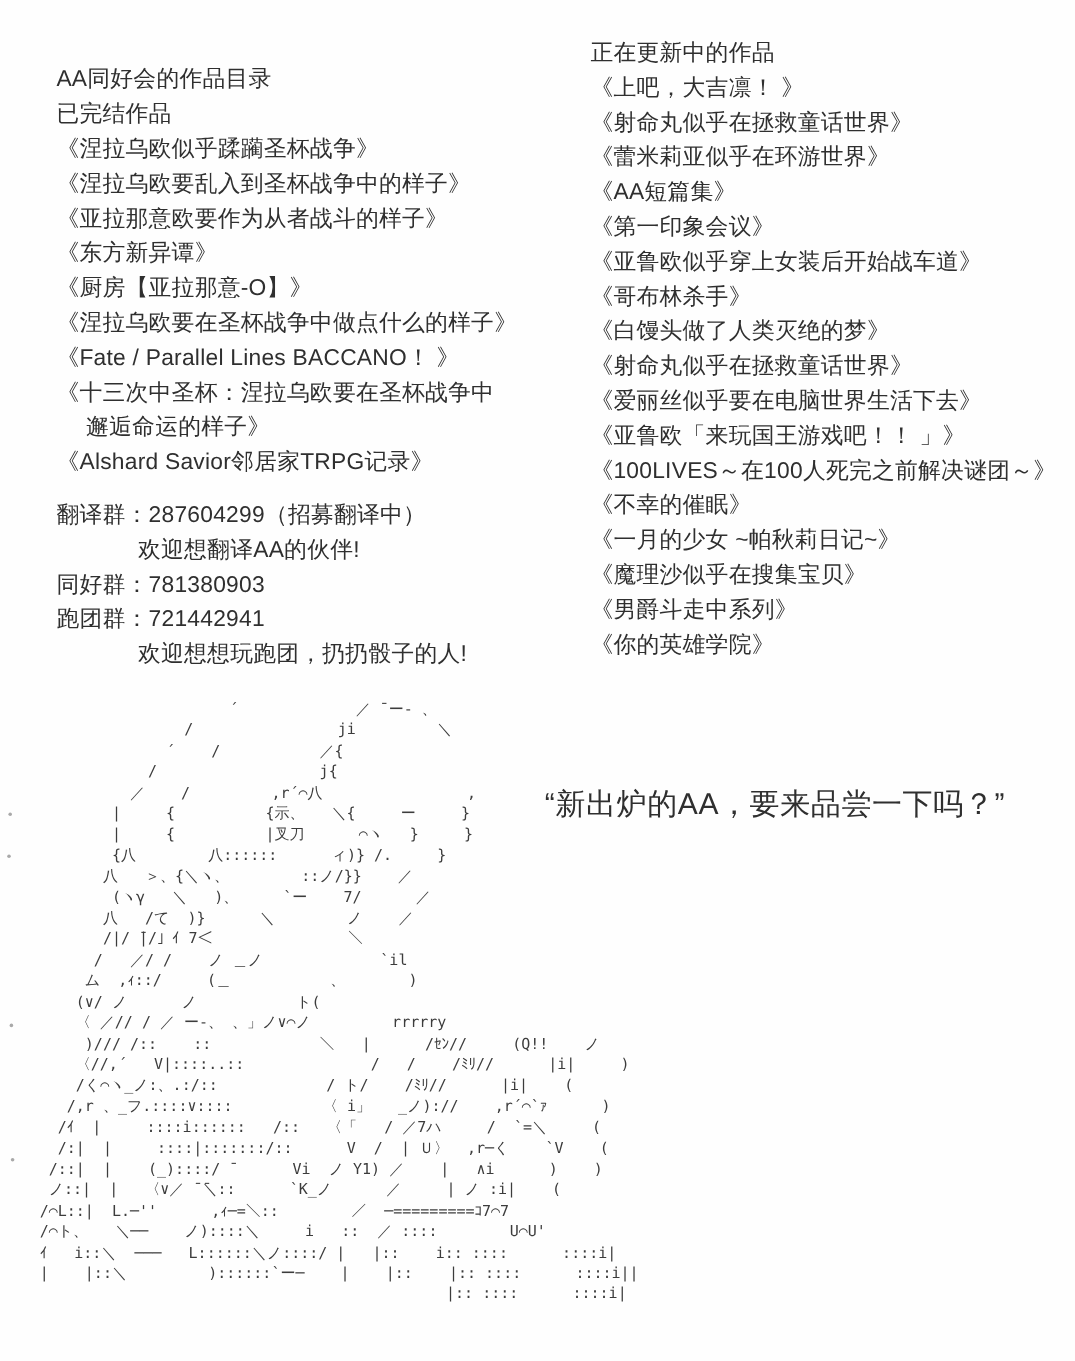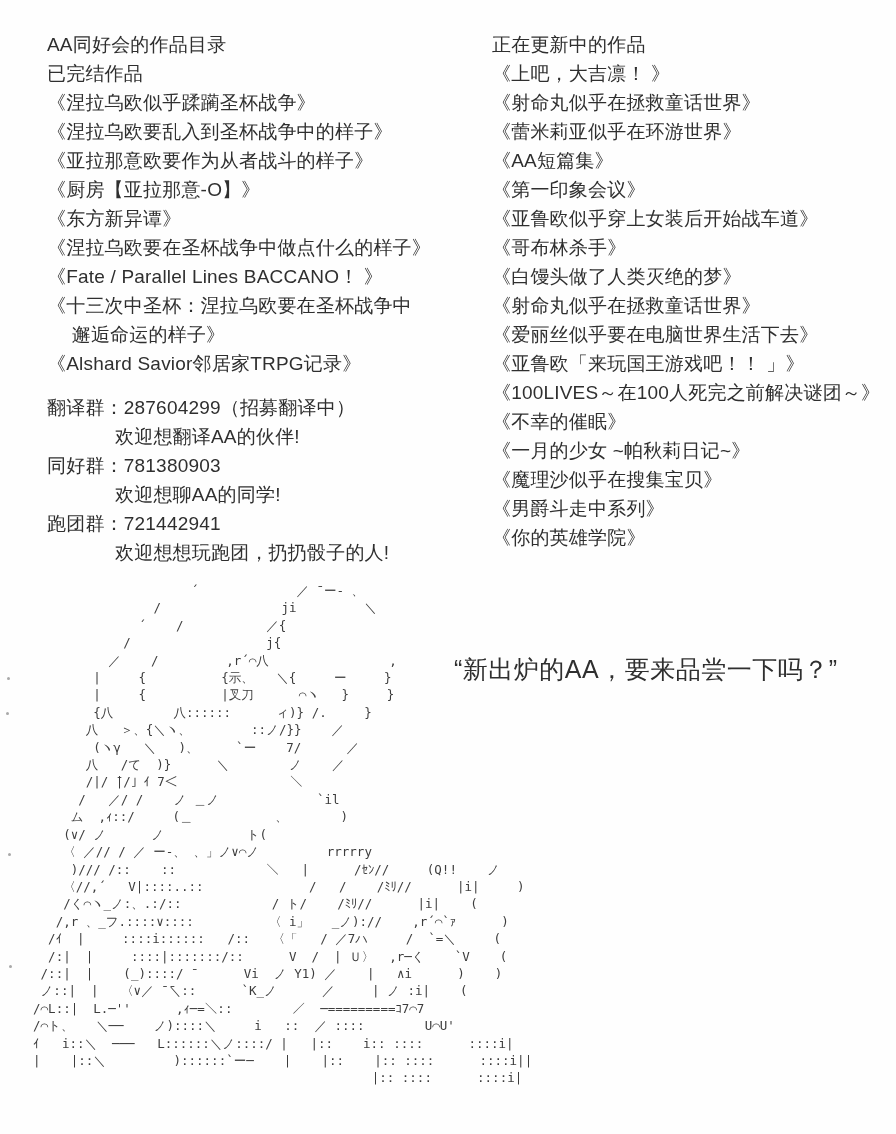--- a/index.html
+++ b/index.html
@@ -2,21 +2,21 @@
 <html><head>
 <meta charset="utf-8">
 <style>
   html,body{margin:0;padding:0;}
   body{
     width:896px;height:1134px;position:relative;overflow:hidden;
     background:#fefefe;color:#2f2f2f;
     font-family:"Liberation Sans",sans-serif;
   }
   .col{position:absolute;top:30px;}
-  .col-left{left:47px;}
+  .col-left{left:47px;margin-top:22px;}
   .col-right{left:492px;}
   .line{
     font-size:19px;line-height:29px;white-space:pre;
     letter-spacing:0.2px;
   }
   .groups{margin-top:15px;}
   .group-line{display:flex;align-items:flex-end;}
   .group-label{display:inline-block;min-width:68px;}
   .group-desc{padding-left:68px;}
   .quote{
@@ -37,40 +37,39 @@
 </style>
 </head>
 <body>
 
 <div class="col col-left">
   <div class="line">AA同好会的作品目录</div>
   <div class="line">已完结作品</div>
   <div class="line">《涅拉乌欧似乎蹂躏圣杯战争》</div>
     <div class="line">《涅拉乌欧要乱入到圣杯战争中的样子》</div>
     <div class="line">《亚拉那意欧要作为从者战斗的样子》</div>
+    <div class="line">《东方新异谭》</div>
     <div class="line">《厨房【亚拉那意-O】》</div>
-    <div class="line">《东方新异谭》</div>
     <div class="line">《涅拉乌欧要在圣杯战争中做点什么的样子》</div>
     <div class="line">《Fate / Parallel Lines BACCANO！ 》</div>
     <div class="line">《十三次中圣杯：涅拉乌欧要在圣杯战争中</div>
     <div class="line">　 邂逅命运的样子》</div>
     <div class="line">《Alshard Savior邻居家TRPG记录》</div>
 
   <div class="groups">
     <div class="group-line line">
       <span class="group-label">翻译群：</span>
       <span>287604299（招募翻译中）</span>
     </div>
     <div class="line group-desc">欢迎想翻译AA的伙伴!</div>
 
     <div class="group-line line">
       <span class="group-label">同好群：</span>
       <span>781380903</span>
     </div>
-    <div class="line group-desc">欢迎想聊AA的同学!</div>
 
     <div class="group-line line">
       <span class="group-label">跑团群：</span>
       <span>721442941</span>
     </div>
     <div class="line group-desc">欢迎想想玩跑团，扔扔骰子的人!</div>
   </div>
 </div>
 
 <div class="col col-right">

